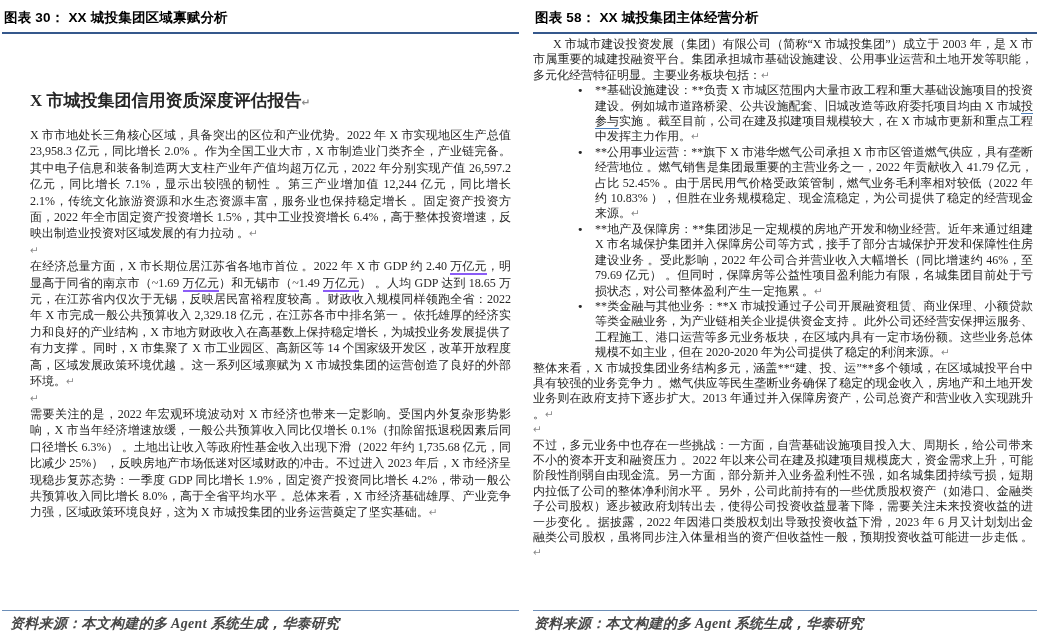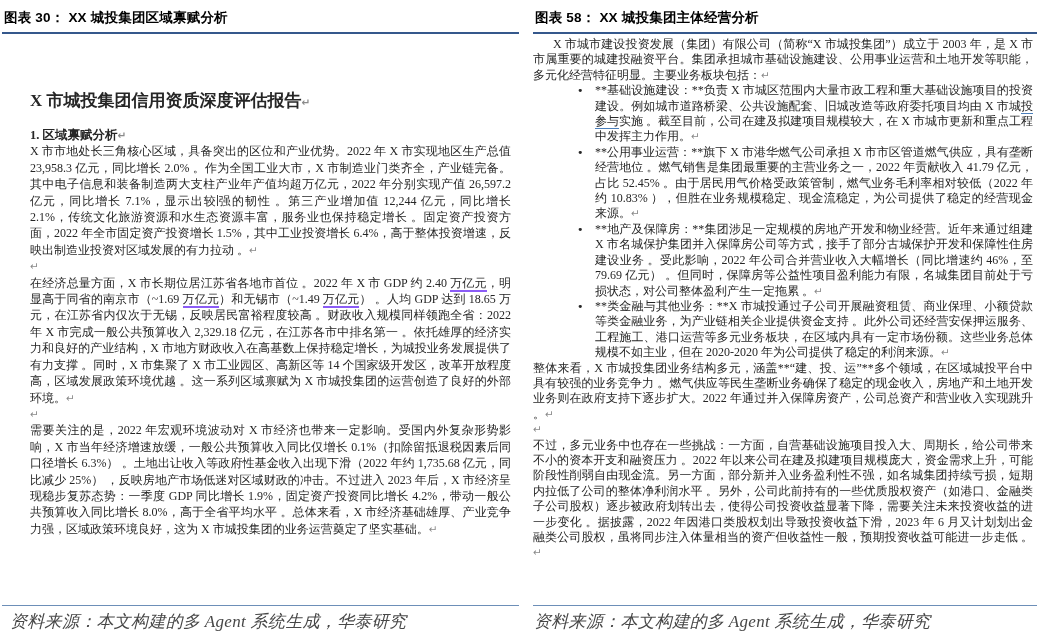--- a/index.html
+++ b/index.html
@@ -22,50 +22,49 @@
   .indent{text-indent:20px;}
   .bullet{position:relative;padding-left:62px;}
   .bullet .marker{position:absolute;left:44px;top:0;font-family:"DejaVu Sans",sans-serif;
         font-size:11px;}
   .u-red{border-bottom:2px solid #8b5cf6;}
   .u-blue{border-bottom:1px solid #4a7ebb;}
   .pil{color:#8a8a8a;font-size:10.5px;font-family:"DejaVu Sans",sans-serif;}
   .text-cursor{display:inline-block;width:0;border-left:1px solid #3a3a3a;height:11px;
         vertical-align:-1px;}
   .source{border-top:1px solid #6d8fb8;margin-top:auto;padding:4px 0 0 8px;
-        font-size:17px;color:#474747;font-style:italic;letter-spacing:.3px;}
+        font-size:14px;color:#474747;font-style:italic;letter-spacing:.3px;font-weight:bold;}
   .source-r{padding-left:1px;}
 </style>
 </head>
 <body>
 
 <div class="page">
 
   <div class="panel panel-left">
     <div class="fig-header">图表 30：  XX 城投集团区域禀赋分析</div>
     <div class="doc doc-l">
         <div class="blk doc-title"><span>X 市城投集团信用资质深度评估报告</span><span class="pil">↵</span></div>
-        <div class="blk heading"><span>1.  区域禀赋分析</span><span class="pil">↵</span></div>
         <div class="blk para"><span>X 市市地处长三角核心区域，具备突出的区位和产业优势。2022 年 X 市实现地区生产总值 23,958.3 亿元，同比增长 2.0% 。作为全国工业大市，X 市制造业门类齐全，产业链完备。其中电子信息和装备制造两大支柱产业年产值均超万亿元，2022 年分别实现产值 26,597.2 亿元，同比增长 7.1%，显示出较</span><span class="text-cursor"></span><span>强的韧性 。第三产业增加值 12,244 亿元，同比增长 2.1%，传统文化旅游资源和水生态资源丰富，服务业也保持稳定增长 。固定资产投资方面，2022 年全市固定资产投资增长 1.5%，其中工业投资增长 6.4%，高于整体投资增速，反映出制造业投资对区域发展的有力拉动 。</span><span class="pil">↵</span></div>
         <div class="blk blank"><span class="pil">↵</span></div>
         <div class="blk para"><span>在经济总量方面，X 市长期位居江苏省各地市首位 。2022 年 X 市 GDP 约 2.40 </span><span class="u-red">万亿元</span><span>，明显高于同省的南京市（~1.69 </span><span class="u-red">万亿元</span><span>）和无锡市（~1.49 </span><span class="u-red">万亿元</span><span>） 。人均 GDP 达到 18.65 万元，在江苏省内仅次于无锡，反映居民富裕程度较高 。财政收入规模同样领跑全省：2022 年 X 市完成一般公共预算收入 2,329.18 亿元，在江苏各市中排名第一 。依托雄厚的经济实力和良好的产业结构，X 市地方财政收入在高基数上保持稳定增长，为城投业务发展提供了有力支撑 。同时，X 市集聚了 X 市工业园区、高新区等 14 个国家级开发区，改革开放程度高，区域发展政策环境优越  。这一系列区域禀赋为 X 市城投集团的运营创造了良好的外部环境。</span><span class="pil">↵</span></div>
         <div class="blk blank"><span class="pil">↵</span></div>
         <div class="blk para"><span>需要关注的是，2022 年宏观环境波动对 X 市经济也带来一定影响。受国内外复杂形势影响，X 市当年经济增速放缓，一般公共预算收入同比仅增长 0.1%（扣除留抵退税因素后同口径增长 6.3%） 。土地出让收入等政府性基金收入出现下滑（2022 年约 1,735.68 亿元，同比减少 25%） ，反映房地产市场低迷对区域财政的冲击。不过进入 2023 年后，X 市经济呈现稳步复苏态势：一季度 GDP 同比增长 1.9%，固定资产投资同比增长 4.2%，带动一般公共预算收入同比增长 8.0%，高于全省平均水平 。总体来看，X 市经济基础雄厚、产业竞争力强，区域政策环境良好，这为 X 市城投集团的业务运营奠定了坚实基础。</span><span class="pil">↵</span></div>
       </div>
     <div class="source">资料来源：本文构建的多 Agent 系统生成，华泰研究</div>
   </div>
 
   <div class="panel panel-right">
     <div class="fig-header">图表 58：  XX 城投集团主体经营分析</div>
     <div class="doc doc-r">
         <div class="blk para indent"><span>X 市城市建设投资发展（集团）有限公司（简称“X 市城投集团”）成立于 2003 年，是 X 市市属重要的城建投融资平台。集团承担城市基础设施建设、公用事业运营和土地开发等职能，多元化经营特征明显。主要业务板块包括：</span><span class="pil">↵</span></div>
         <div class="blk bullet"><span class="marker">•</span><span>**基础设施建设：**负责 X 市城区范围内大量市政工程和重大基础设施项目的投资建设。例如城市道路桥梁、公共设施配套、旧城改造等政府委托项目均由 X 市城</span><span class="u-blue">投参与</span><span>实施 。截至目前，公司在建及拟建项目规模较大，在 X 市城市更新和重点工程中发挥主力作用。</span><span class="pil">↵</span></div>
         <div class="blk bullet"><span class="marker">•</span><span>**公用事业运营：**旗下 X 市港华燃气公司承担 X 市市区管道燃气供应，具有垄断经营地位 。燃气销售是集团最重要的主营业务之一，2022 年贡献收入 41.79 亿元，占比 52.45%  。由于居民用气价格受政策管制，燃气业务毛利率相对较低（2022 年约 10.83% ），但胜在业务规模稳定、现金流稳定，为公司提供了稳定的经营现金来源。</span><span class="pil">↵</span></div>
         <div class="blk bullet"><span class="marker">•</span><span>**地产及保障房：**集团涉足一定规模的房地产开发和物业经营。近年来通过组建 X 市名城保护集团并入保障房公司等方式，接手了部分古城保护开发和保障性住房建设业务 。受此影响，2022 年公司合并营业收入大幅增长（同比增速约 46%，至 79.69 亿元） 。但同时，保障房等公益性项目盈利能力有限，名城集团目前处于亏损状态，对公司整体盈利产生一定拖累 。</span><span class="pil">↵</span></div>
         <div class="blk bullet"><span class="marker">•</span><span>**类金融与其他业务：**X 市城投通过子公司开展融资租赁、商业保理、小额贷款等类金融业务，为产业链相关企业提供资金支持 。此外公司还经营安保押运服务、工程施工、港口运营等多元业务板块，在区域内具有一定市场份额。这些业务总体规模不如主业，但在 2020-2020 年为公司提供了稳定的利润来源。</span><span class="pil">↵</span></div>
-        <div class="blk para"><span>整体来看，X 市城投集团业务结构多元，涵盖**“建、投、运”**多个领域，在区域城投平台中具有较强的业务竞争力 。燃气供应等民生垄断业务确保了稳定的现金收入，房地产和土地开发业务则在政府支持下逐步扩大。2022 年通过并入保障房资产，公司总资产和营业收入实现跳升 。</span><span class="pil">↵</span></div>
+        <div class="blk para"><span>整体来看，X 市城投集团业务结构多元，涵盖**“建、投、运”**多个领域，在区域城投平台中具有较强的业务竞争力 。燃气供应等民生垄断业务确保了稳定的现金收入，房地产和土地开发业务则在政府支持下逐步扩大。2013 年通过并入保障房资产，公司总资产和营业收入实现跳升 。</span><span class="pil">↵</span></div>
         <div class="blk blank"><span class="pil">↵</span></div>
         <div class="blk para"><span>不过，多元业务中也存在一些挑战：一方面，自营基础设施项目投入大、周期长，给公司带来不小的资本开支和融资压力 。2022 年以来公司在建及拟建项目规模庞大，资金需求上升，可能阶段性削弱自由现金流。另一方面，部分新并入业务盈利性不强，如名城集团持续亏损，短期内拉低了公司的整体净利润水平 。另外，公司此前持有的一些优质股权资产（如港口、金融类子公司股权）逐步被政府划转出去，使得公司投资收益显著下降，需要关注未来投资收益的进一步变化 。据披露，2022 年因港口类股权划出导致投资收益下滑，2023 年 6 月又计划划出金融类公司股权，虽将同步注入体量相当的资产但收益性一般，预期投资收益可能进一步走低 。</span><span class="pil">↵</span></div>
       </div>
     <div class="source source-r">资料来源：本文构建的多 Agent 系统生成，华泰研究</div>
   </div>
 
 </div>
 
 </body></html>

